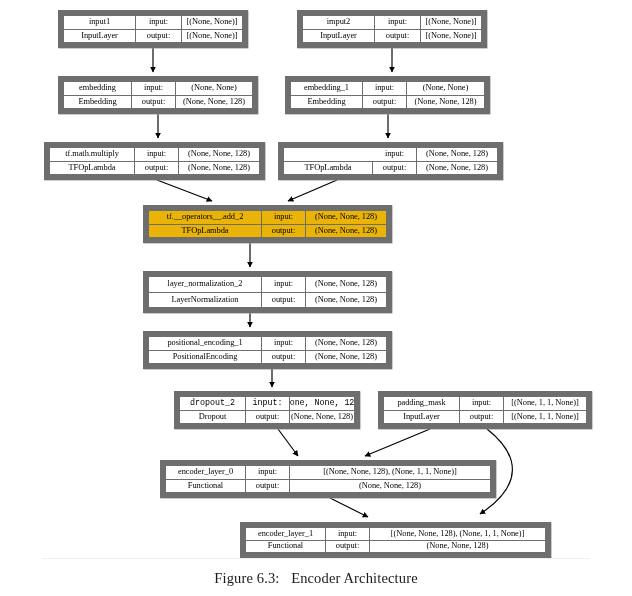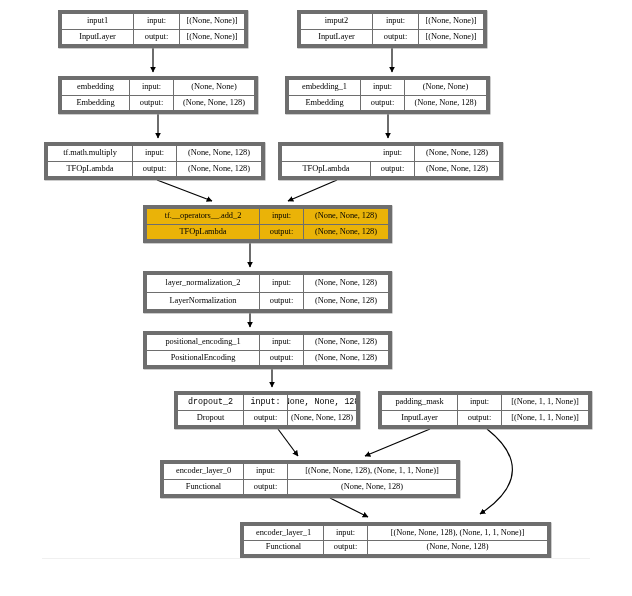--- a/index.html
+++ b/index.html
@@ -31,21 +31,21 @@
     top: 0;
     width: 632px;
     height: 596px;
     pointer-events: none;
   }
 
   
   .node {
     position: absolute;
     box-sizing: border-box;
-    border: 4px solid #8b5cf6;
+    border: 6px solid #8b5cf6;
     background: #ffffff;
     display: flex;
     flex-direction: column;
     box-shadow: 0.5px 0.5px 0 #9a9a9a;
   }
   .node-row {
     display: flex;
     flex: 1 1 0;
     min-height: 0;
   }
@@ -260,21 +260,21 @@
           <div class="cell name" style="width: 76px; flex: 0 0 76px; border-color: rgb(110, 110, 110);">padding_mask</div>
           <div class="cell io" style="flex: 0 0 44px; border-color: rgb(110, 110, 110);">input:</div>
           <div class="cell shape" style="flex: 1 1 auto;">[(None, 1, 1, None)]</div>
         </div>
         <div class="node-row">
           <div class="cell name" style="flex: 0 0 76px; border-color: rgb(110, 110, 110);">InputLayer</div>
           <div class="cell io" style="flex: 0 0 44px; border-color: rgb(110, 110, 110);">output:</div>
           <div class="cell shape" style="flex: 1 1 auto;">[(None, 1, 1, None)]</div>
         </div>
       </div>
-      <div class="node" style="left: 160px; top: 460px; width: 300px; height: 38px; background: rgb(255, 255, 255); border-color: rgb(110, 110, 110);">
+      <div class="node" style="left: 160px; top: 460px; width: 336px; height: 38px; background: rgb(255, 255, 255); border-color: rgb(110, 110, 110);">
         <div class="node-row top" style="border-color: rgb(110, 110, 110);">
           <div class="cell name" style="width: 80px; flex: 0 0 80px; border-color: rgb(110, 110, 110);">encoder_layer_0</div>
           <div class="cell io" style="flex: 0 0 44px; border-color: rgb(110, 110, 110);">input:</div>
           <div class="cell shape" style="flex: 1 1 auto;">[(None, None, 128), (None, 1, 1, None)]</div>
         </div>
         <div class="node-row merged">
           <div class="cell name" style="flex: 0 0 80px; border-color: rgb(110, 110, 110);">Functional</div>
           <div class="cell io" style="flex: 0 0 44px; border-color: rgb(110, 110, 110);">output:</div>
           <div class="cell shape" style="flex: 1 1 auto;">(None, None, 128)</div>
         </div>
@@ -287,14 +287,19 @@
         </div>
         <div class="node-row merged">
           <div class="cell name" style="flex: 0 0 80px; border-color: rgb(110, 110, 110);">Functional</div>
           <div class="cell io" style="flex: 0 0 44px; border-color: rgb(110, 110, 110);">output:</div>
           <div class="cell shape" style="flex: 1 1 auto;">(None, None, 128)</div>
         </div>
       </div>
     </div>
 
   <div id="caption-rule" style="background: rgb(240, 240, 240);"></div>
+  <div id="caption">
+    <span>Figure 6.3:</span>
+    <span class="cap-sep"></span>
+    <span>Encoder Architecture</span>
+  </div>
 
 </div>
 
 </body></html>

